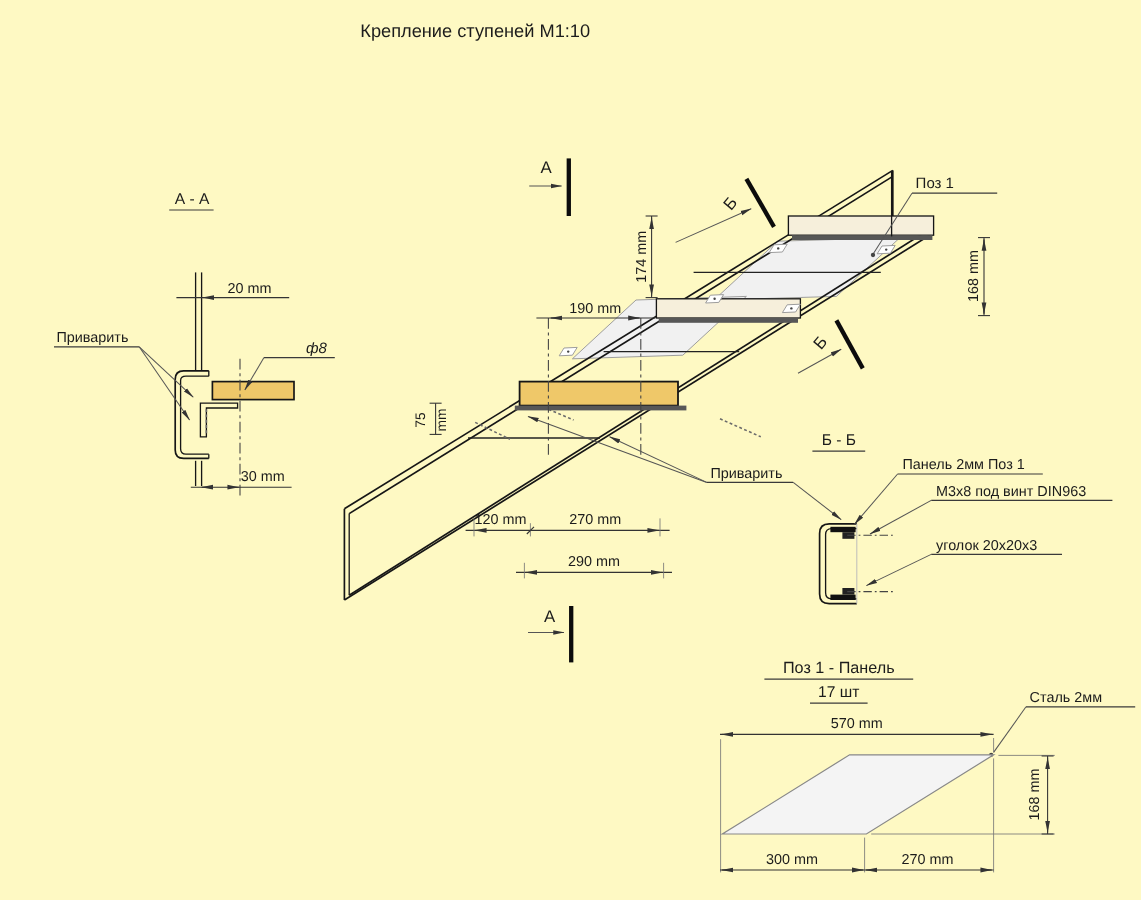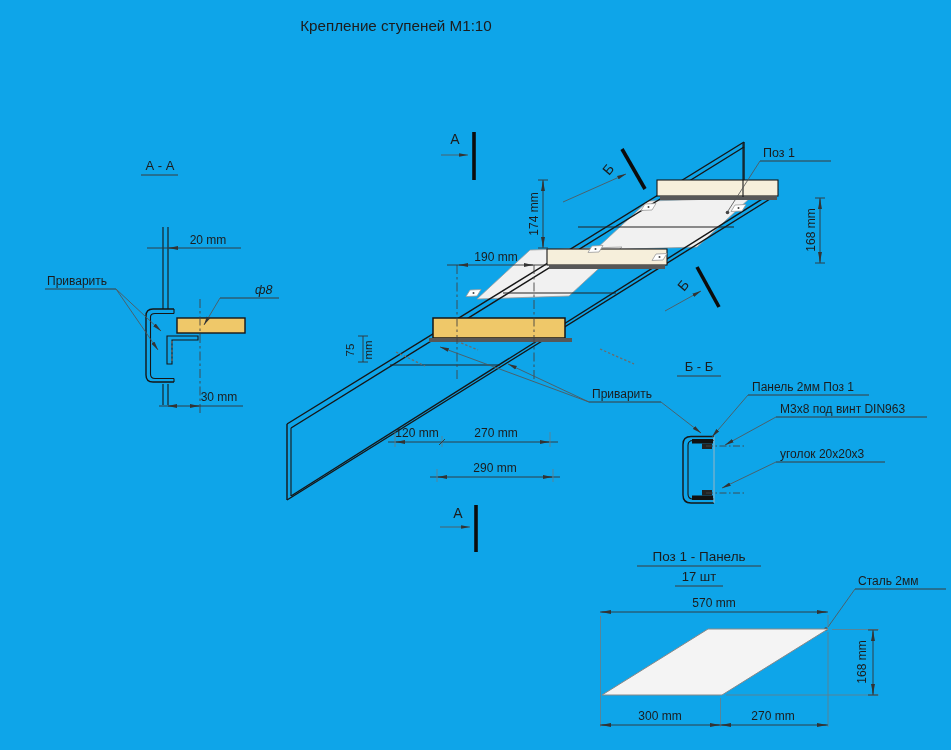--- a/index.html
+++ b/index.html
@@ -1,16 +1,16 @@
 <!DOCTYPE html>
 <html><head>
 <meta charset="utf-8">
 <style>
   html,body{margin:0;padding:0;background:#fff;}
-  .stage{position:relative;width:951px;height:750px;background:#0ea5e9;overflow:hidden;}
+  .stage{position:relative;width:951px;height:750px;background:#fef9c3;overflow:hidden;}
   svg text{font-family:"Liberation Sans","DejaVu Sans",sans-serif;fill:#1c1c1c;}
   .t115{font-size:11.5px}.t12{font-size:12px}.t125{font-size:12.5px}
   .t13{font-size:13px}.t135{font-size:13.5px}.t14{font-size:14px}.t152{font-size:15.2px}
   .it{font-style:italic}
   .ln{stroke:#161616;stroke-width:1.4;fill:none}
   .ln2{stroke:#161616;stroke-width:1.1;fill:none}
   .sup{stroke:#222;stroke-width:1.2;fill:none}
   .dim{stroke:#333;stroke-width:0.9;fill:none}
   .ldr{stroke:#555;stroke-width:0.85;fill:none}
   .ext{stroke:#777;stroke-width:0.7;fill:none}

